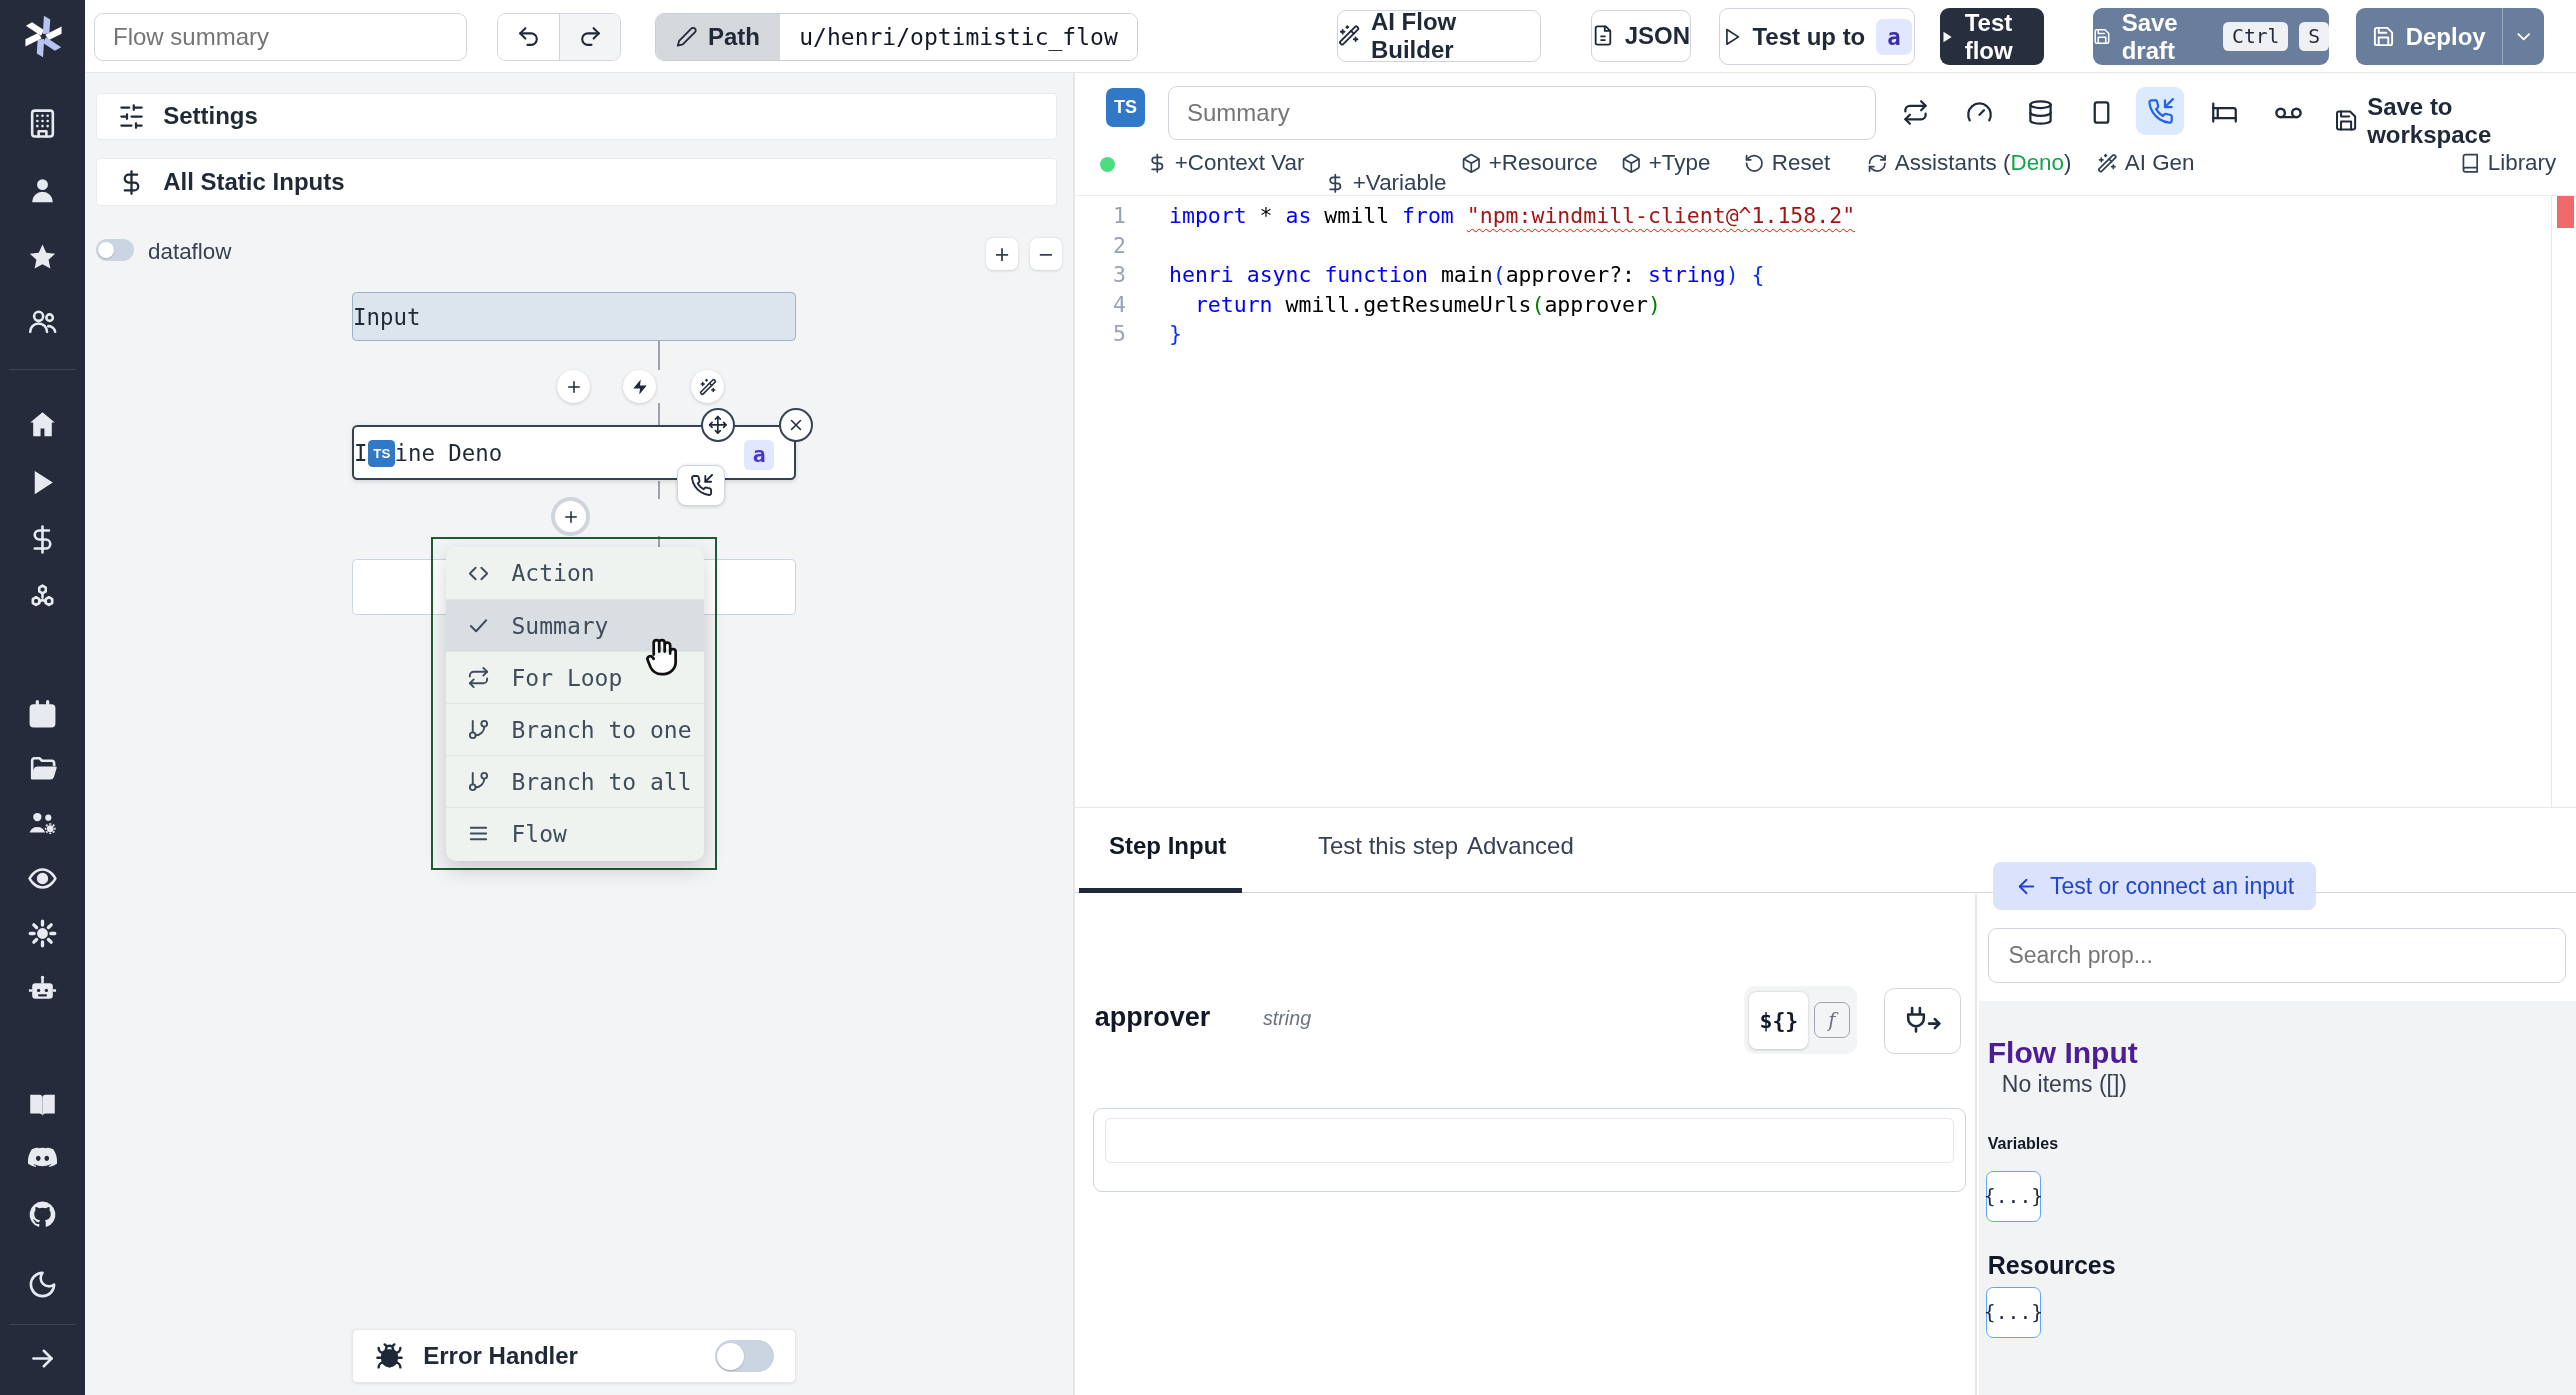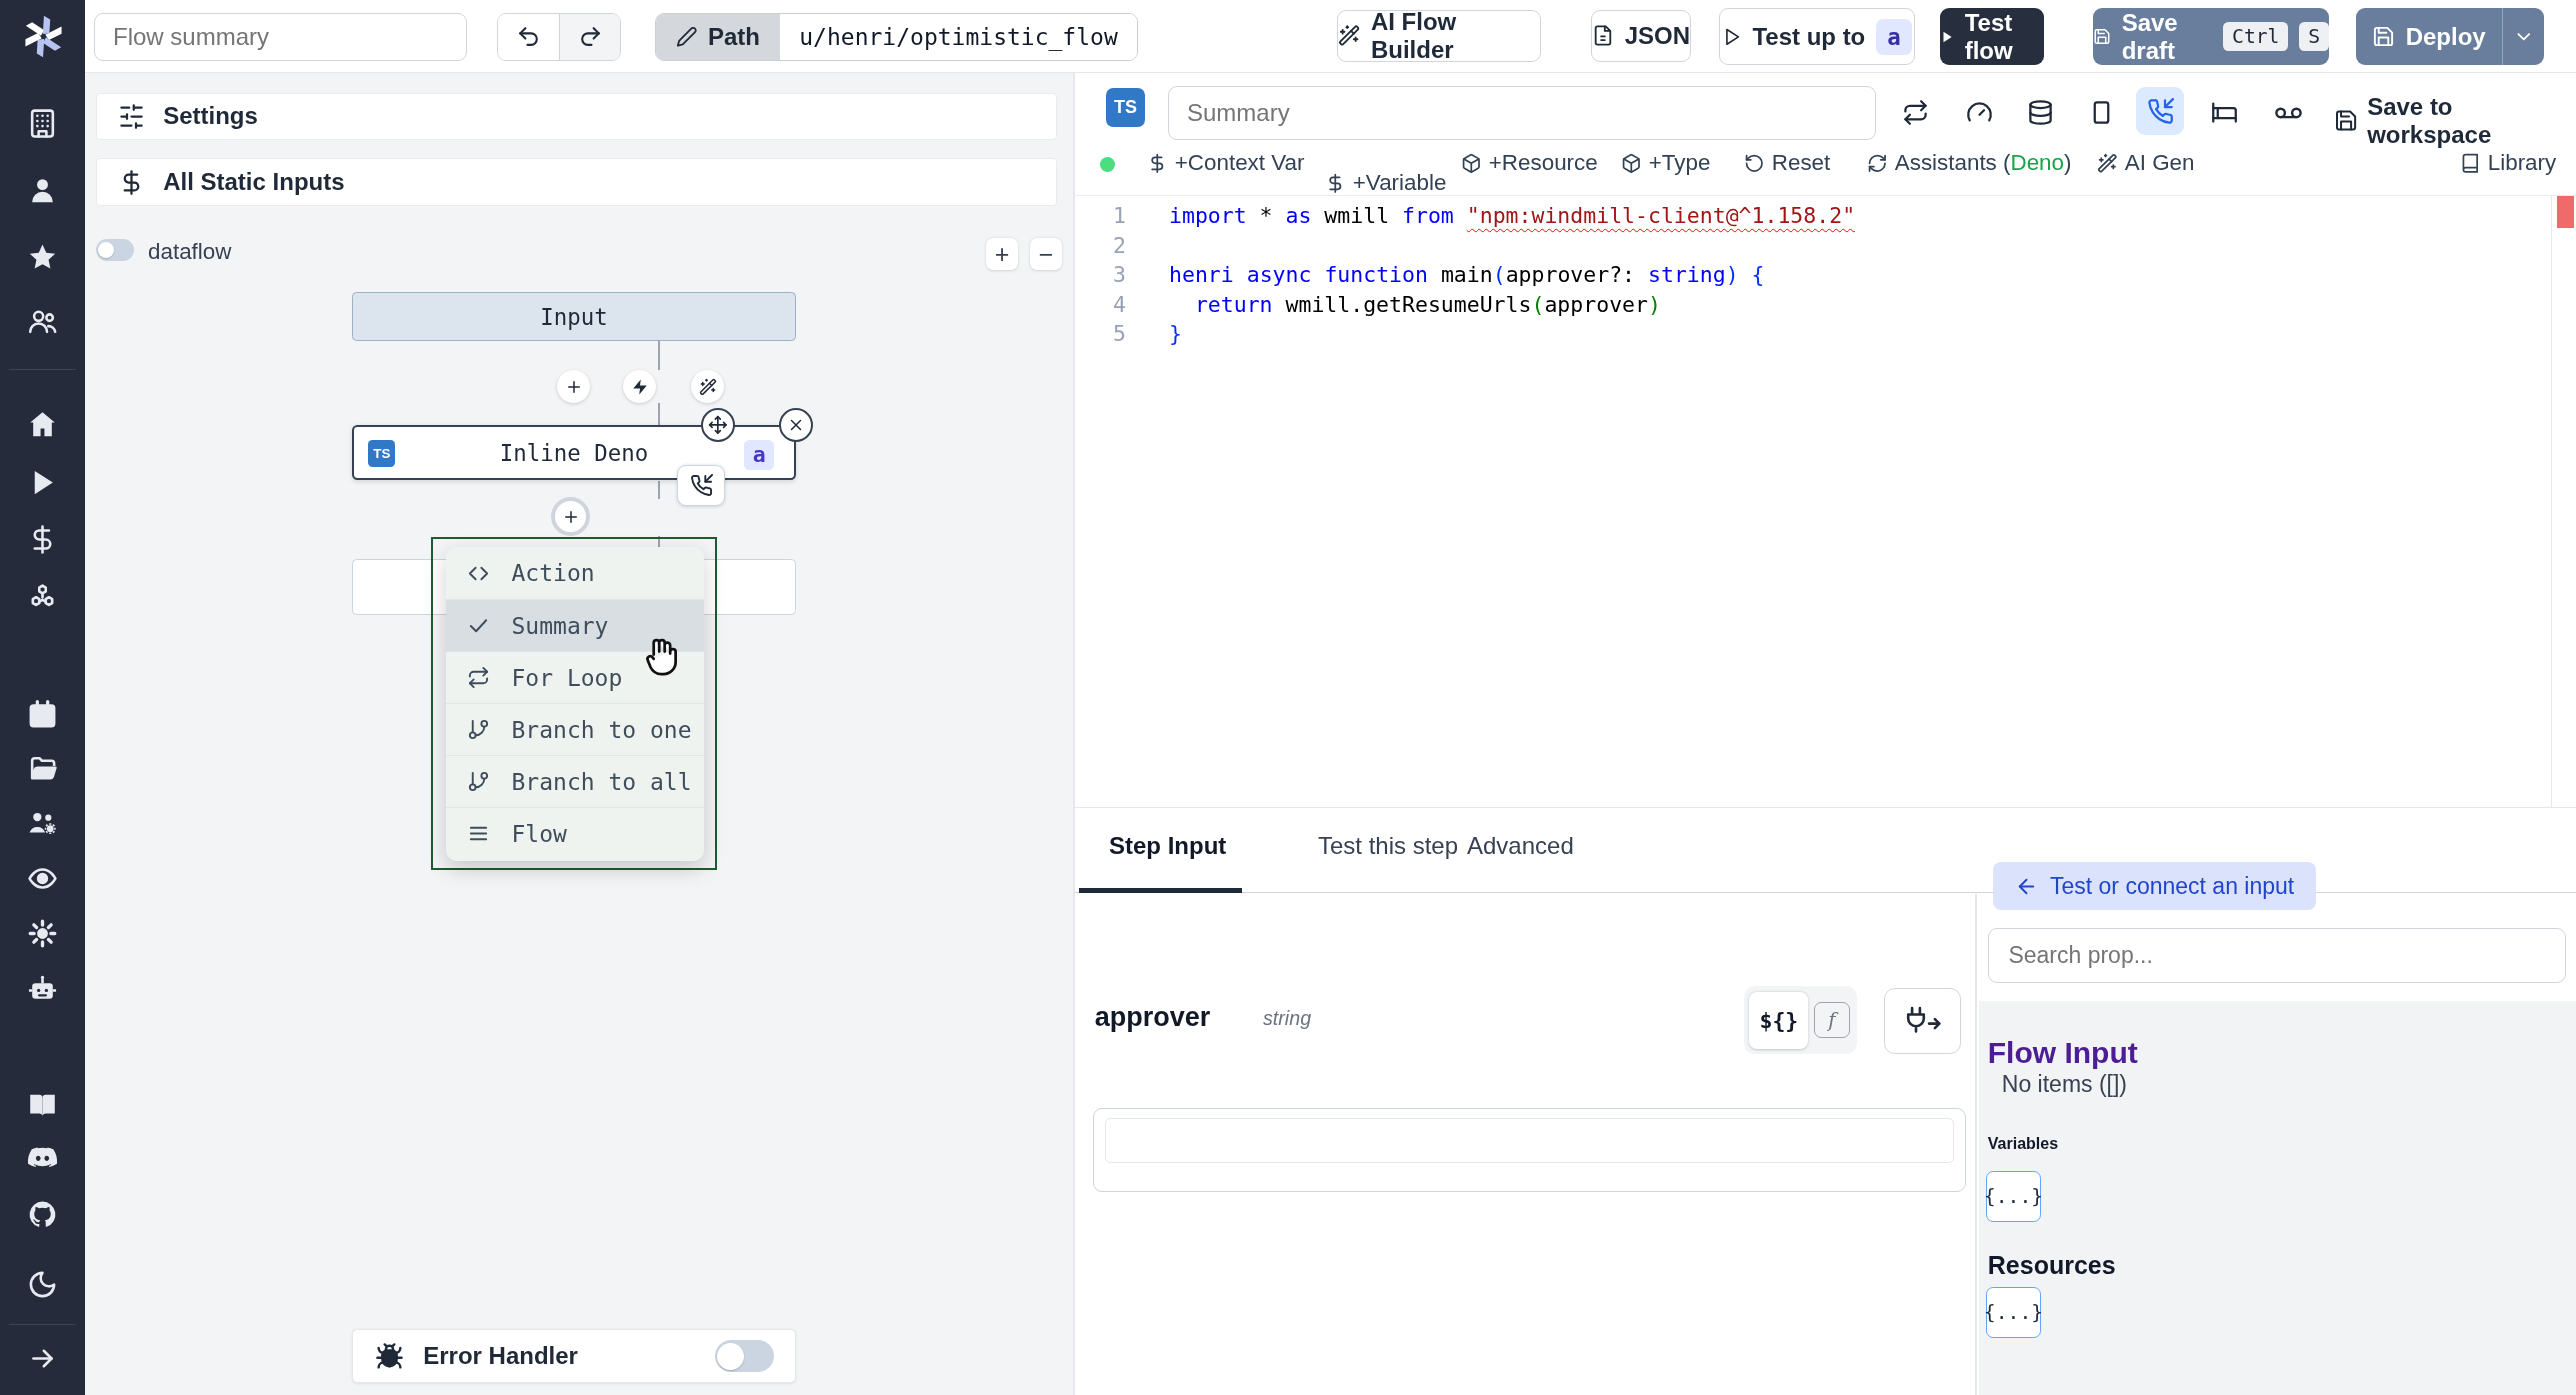--- a/index.html
+++ b/index.html
@@ -22,21 +22,21 @@
   .badge-a { background:#e0e7ff; color:#3730a3; border-radius:7.2px; font-weight:700; }
 
   
   #rail { left:0; top:0; width:85px; height:1395px; background:#252b3b; z-index:30; }
   .rail-ico { position:absolute; left:27px; width:31px; height:31px; color:#e7eaf0; }
   .rail-div { position:absolute; left:9px; width:67px; height:0.9px; background:#3c4454; }
 
   
   #flowpanel { left:85px; top:73px; width:988px; height:1322px; background:#f3f4f6; overflow:hidden; }
   .panel-row { position:absolute; left:10.7px; width:961px; background:#fff; border:0.9px solid #e8eaed; border-radius:3.6px; display:flex; align-items:center; gap:18px; padding-left:21.5px; font-weight:700; font-size:24px; color:#1f2937; }
-  .node { position:absolute; border-radius:4.5px; display:flex; align-items:center; justify-content:center; }
+  .node { position:absolute; border-radius:4.5px; display:flex; align-items:center; justify-content:flex-start; }
   .conn { position:absolute; width:1.8px; background:#9ca3af; left:573px; }
   .circle-btn { position:absolute; background:#fff; border-radius:50%; box-shadow:0 0.9px 3.6px rgba(0,0,0,.18); display:flex; align-items:center; justify-content:center; color:#1f2937; }
   .menu-item { height:52px; display:flex; align-items:center; gap:21.5px; padding:0 0 0 21.5px; font-size:23px; color:#3f4c5c; border-top:0.9px solid #e0e6e1; }
   .menu-item:first-child { border-top:none; }
   .menu-item.active { background:#d9dee2; }
   .toggle { border-radius:894px; background:#cbd5e1; position:relative; }
   .toggle .knob { position:absolute; background:#fff; border-radius:50%; top:2.7px; left:2.7px; box-shadow:0 0.9px 1.8px rgba(0,0,0,.2); }
 
   
   #editor-head { left:1075px; top:73px; width:1501px; height:122px; background:#fff; }

